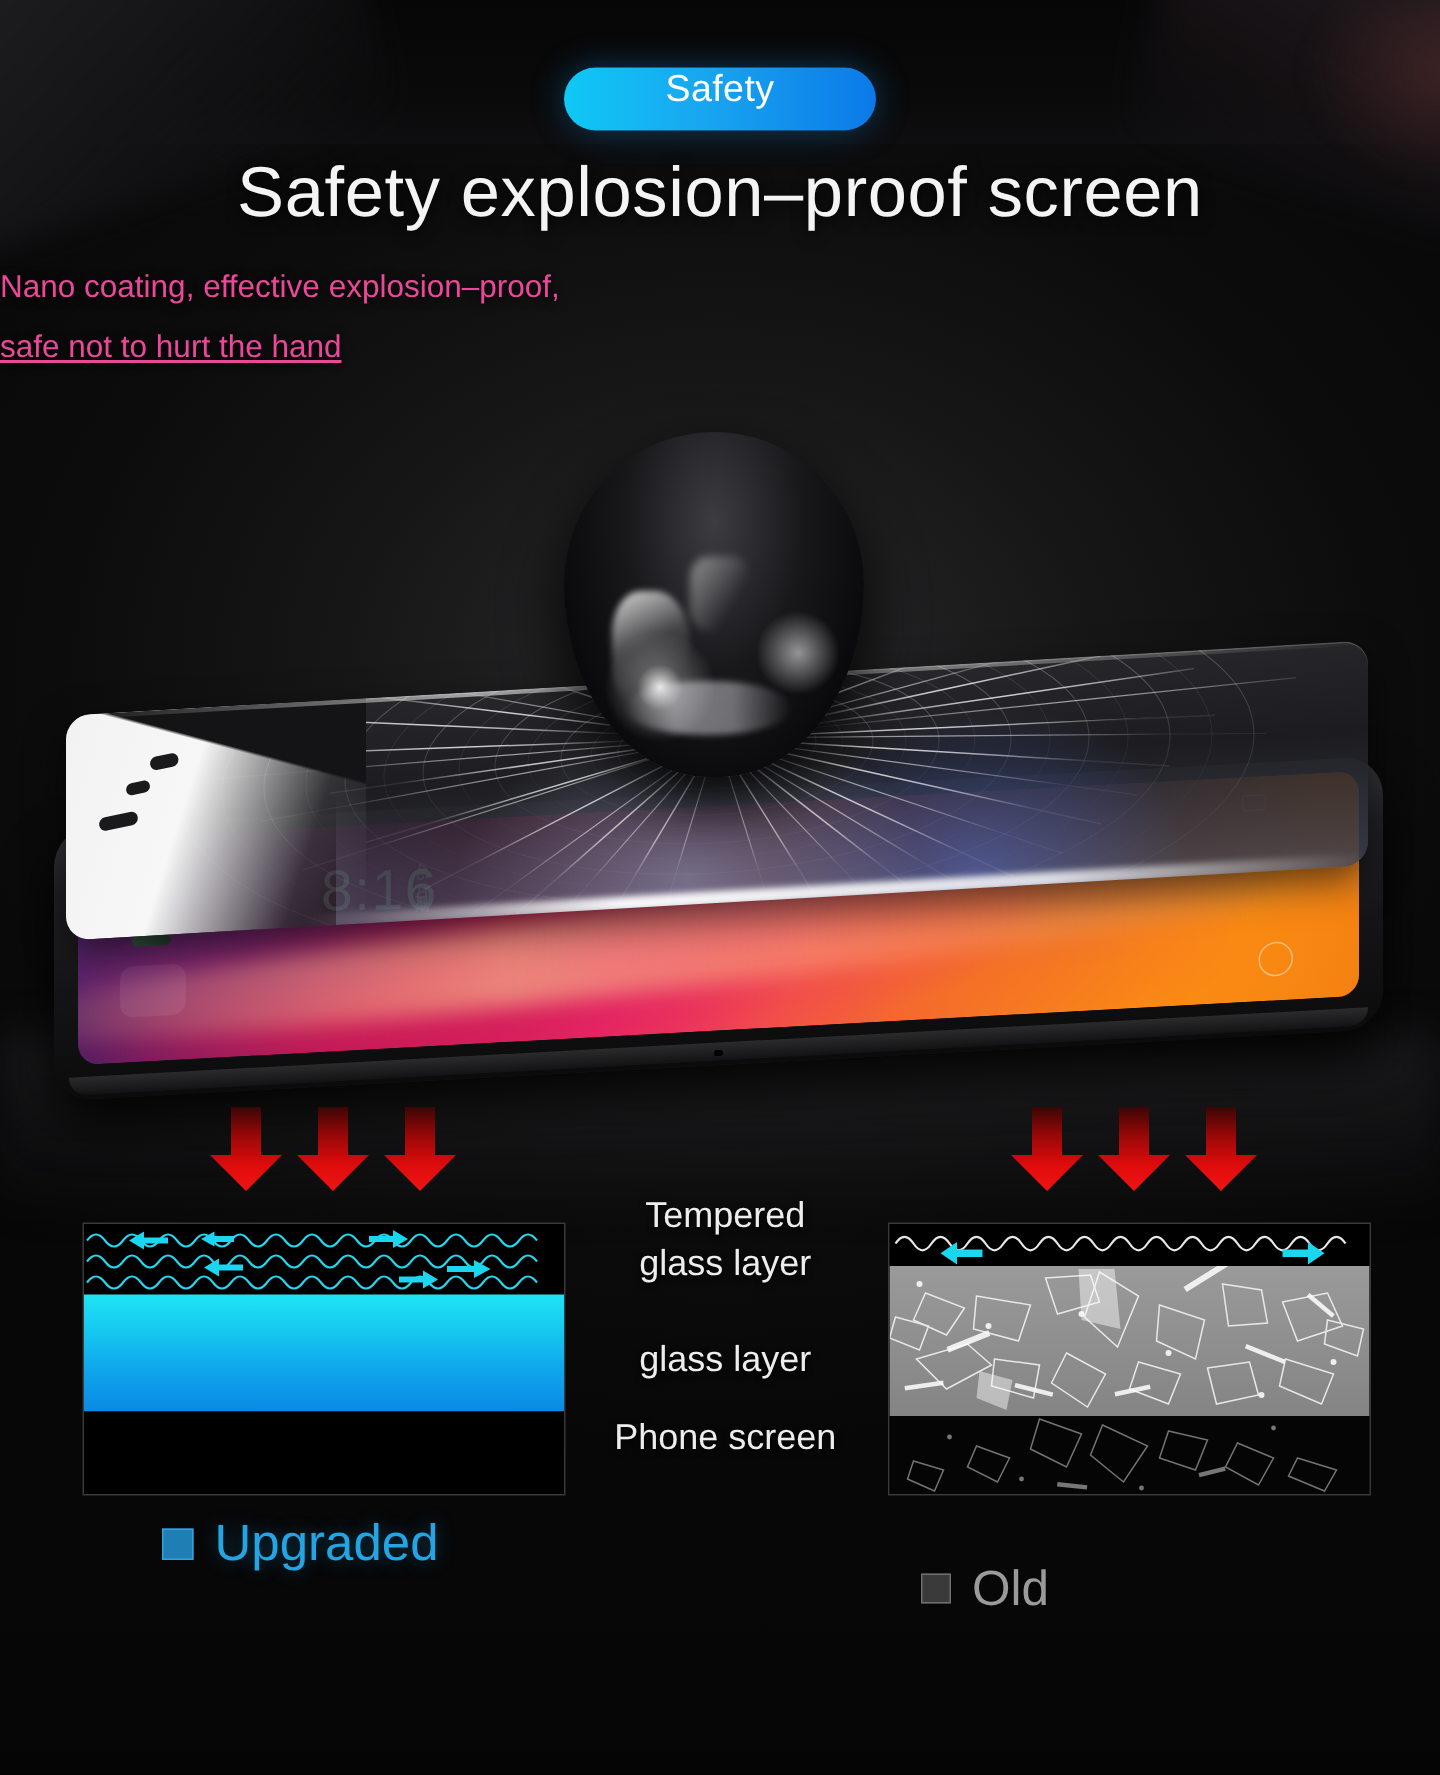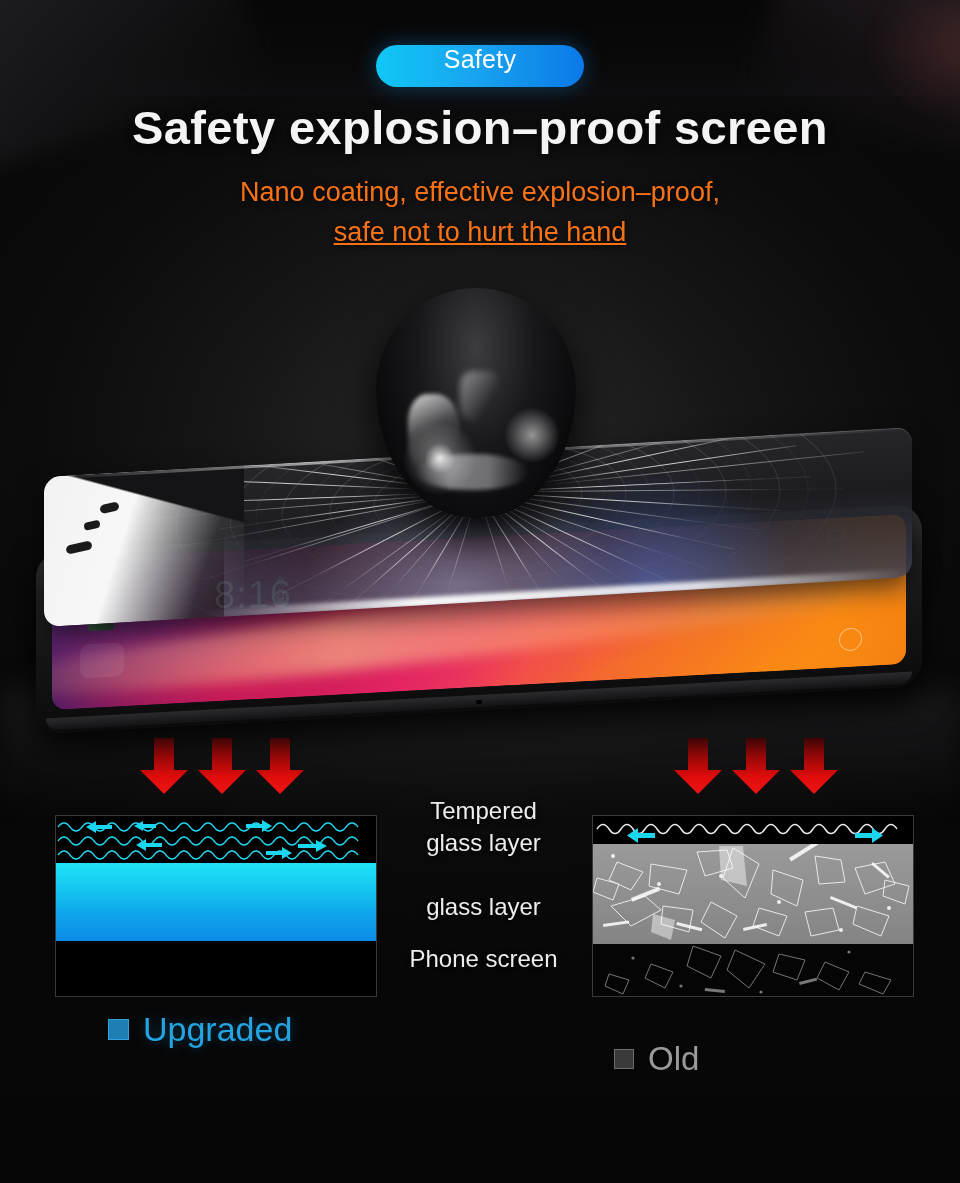--- a/index.html
+++ b/index.html
@@ -90,31 +90,31 @@
   }
 
   
   .headline {
     position: absolute;
     left: 0; right: 0;
     top: 100px;
     text-align: center;
     color: #f4f4f4;
     font-size: 47px;
-    font-weight: 700;
+    font-weight: 400;
     letter-spacing: .4px;
     text-shadow: 0 2px 10px rgba(0,0,0,.85);
   }
   .subhead {
     position: absolute;
     left: 0; right: 0;
     top: 172px;
-    text-align: center;
-    color: #f97316;
-    font-size: 27px;
+    text-align: left;
+    color: #ec4899;
+    font-size: 21px;
     font-weight: 400;
     line-height: 40px;
     text-shadow: 0 1px 7px rgba(0,0,0,.8);
   }
   .subhead .l2 { display: block; text-decoration: underline; }
 
   
   .hero {
     position: absolute;
     left: 0; top: 270px;

